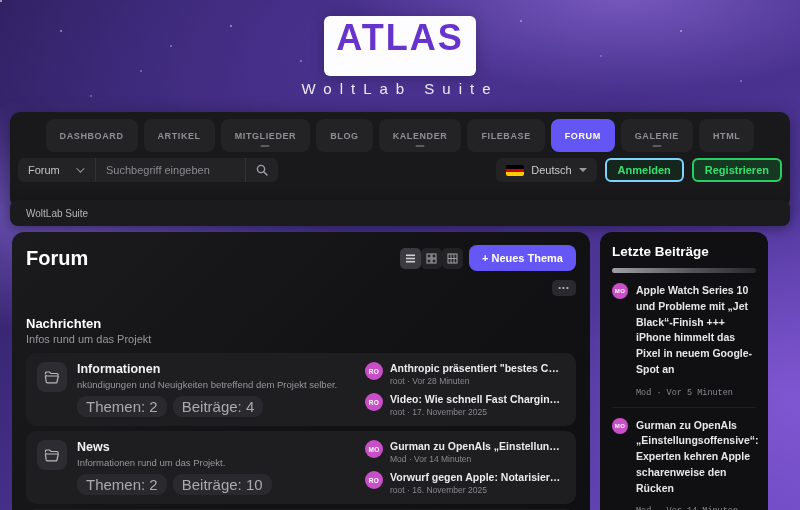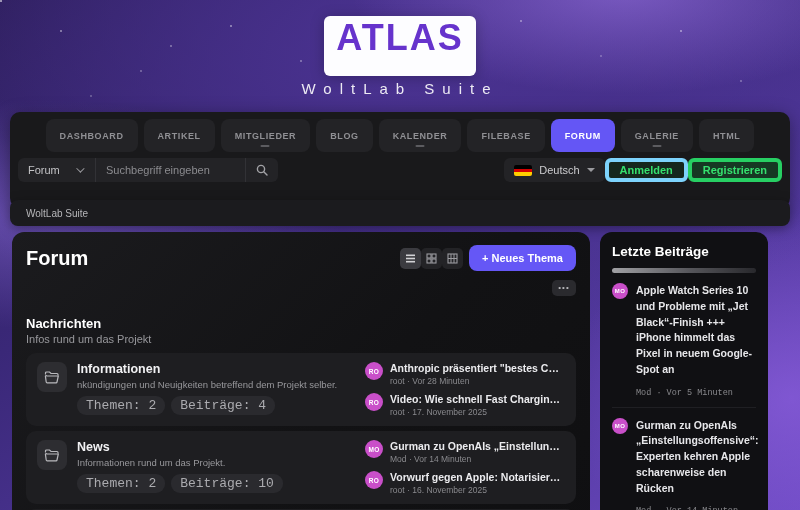--- a/index.html
+++ b/index.html
@@ -50,28 +50,28 @@
   .searchrow{ display:flex; align-items:center; padding:6px 8px 0; gap:8px; }
   .search-group{ display:flex; align-items:stretch; background:#232326; border-radius:6px; overflow:hidden; height:24px; }
   .scope{ display:flex; align-items:center; gap:16px; padding:0 10px; color:#c3c3c6; font-size:11px;
     border-right:1px solid #323236; cursor:pointer; min-width:78px; }
   .chev{ width:6px; height:6px; border-right:1.5px solid #9a9a9e; border-bottom:1.5px solid #9a9a9e;
     transform:rotate(45deg) translateY(-2px); }
   .search-input{ background:transparent; border:none; outline:none; color:#bdbdc0; font-family:inherit;
     font-size:11px; padding:0 10px; width:150px; border-right:1px solid #323236; }
   .search-input::placeholder{ color:#8b8b8f; }
   .search-btn{ background:transparent; border:none; cursor:pointer; display:flex; align-items:center; padding:0 10px; }
-  .topbar-right{ margin-left:auto; display:flex; align-items:center; }
+  .topbar-right{ margin-left:auto; display:flex; align-items:center; gap:8px; }
   .lang{ display:flex; align-items:center; gap:7px; background:#232326; border-radius:6px; height:24px; padding:0 10px; cursor:pointer; }
   .flag{ width:18px; height:11px; border-radius:2px;
     background:linear-gradient(#000 0 33%, #d40000 33% 66%, #ffce00 66% 100%); }
   .lang-label{ color:#cccccf; font-size:11px; }
   .caret{ width:0; height:0; border-left:4px solid transparent; border-right:4px solid transparent; border-top:4px solid #9a9a9e; }
   .btn-green{ height:24px; padding:0 11px; border-radius:6px; cursor:pointer; font-family:inherit;
-    font-size:11px; font-weight:600; color:#35e06e; border:4px solid #7dd3fc; background:rgba(14,66,33,.35); }
+    font-size:11px; font-weight:600; color:#35e06e; border:2px solid #7dd3fc; background:rgba(14,66,33,.35); }
   .btn-green.solid{ background:rgba(20,96,46,.45); border-color:#27cf63; }
   
   .crumbbar{ position:absolute; top:200px; left:10px; right:10px; height:26px; background:#1b1b1e;
     border-radius:8px; display:flex; align-items:center; padding:0 16px; box-shadow:0 3px 12px rgba(0,0,0,.35); }
   .crumb{ color:#b6b6b9; font-size:10px; cursor:pointer; }
   
   .content{ position:absolute; top:232px; left:12px; display:flex; gap:10px; }
   .panel-main{ width:578px; min-height:300px; border-radius:12px; padding:13px 14px;
     background:linear-gradient(135deg,#1b1b1e 0%,#121214 55%,#0f0f11 100%); }
   .main-head{ display:flex; align-items:center; }
@@ -89,21 +89,21 @@
   .section-title{ color:#fff; font-size:13px; font-weight:700; }
   .section-sub{ color:#98989c; font-size:11px; margin-top:2px; }
   .forumlist{ margin-top:8px; display:flex; flex-direction:column; gap:5px; }
   .forumrow{ background:#1e1e21; border-radius:10px; padding:9px 11px; display:flex; gap:10px; }
   .f-left{ display:flex; gap:10px; width:318px; cursor:pointer; }
   .f-iconbox{ width:30px; height:30px; border-radius:8px; background:#2d2d31; flex:none;
     display:flex; align-items:center; justify-content:center; }
   .f-title{ color:#f1f1f3; font-size:12.5px; font-weight:700; }
   .f-desc{ color:#98989c; font-size:9.5px; margin-top:3px; white-space:nowrap; overflow:hidden; text-overflow:ellipsis; max-width:265px; }
   .badges{ display:flex; gap:6px; margin-top:6px; }
-  .badge{ background:#2a2a2e; color:#ababaf; font-size:13px; padding:2px 9px; border-radius:9px;font-family:Liberation Mono, monospace; }
+  .badge{ background:#2a2a2e; color:#ababaf; font-size:15px; padding:2px 9px; border-radius:9px; }
   .f-right{ flex:1; min-width:0; display:flex; flex-direction:column; gap:7px; }
   .post{ display:flex; gap:7px; align-items:flex-start; cursor:pointer; min-width:0; }
   .avatar{ flex:none; width:18px; height:18px; border-radius:50%; background:#c94fc9; color:#fff;
     font-size:6.5px; font-weight:700; display:flex; align-items:center; justify-content:center; letter-spacing:.3px; }
   .post-body{ min-width:0; }
   .post-title{ color:#ebebee; font-size:10.5px; font-weight:700; white-space:nowrap; overflow:hidden; text-overflow:ellipsis; }
   .post-meta{ color:#8a8a8e; font-size:8.5px; margin-top:2px; }
   
   .panel-side{ width:168px; min-height:300px; background:#101013; border-radius:12px; padding:12px 12px; }
   .side-title{ color:#fff; font-size:13.5px; font-weight:700; }

